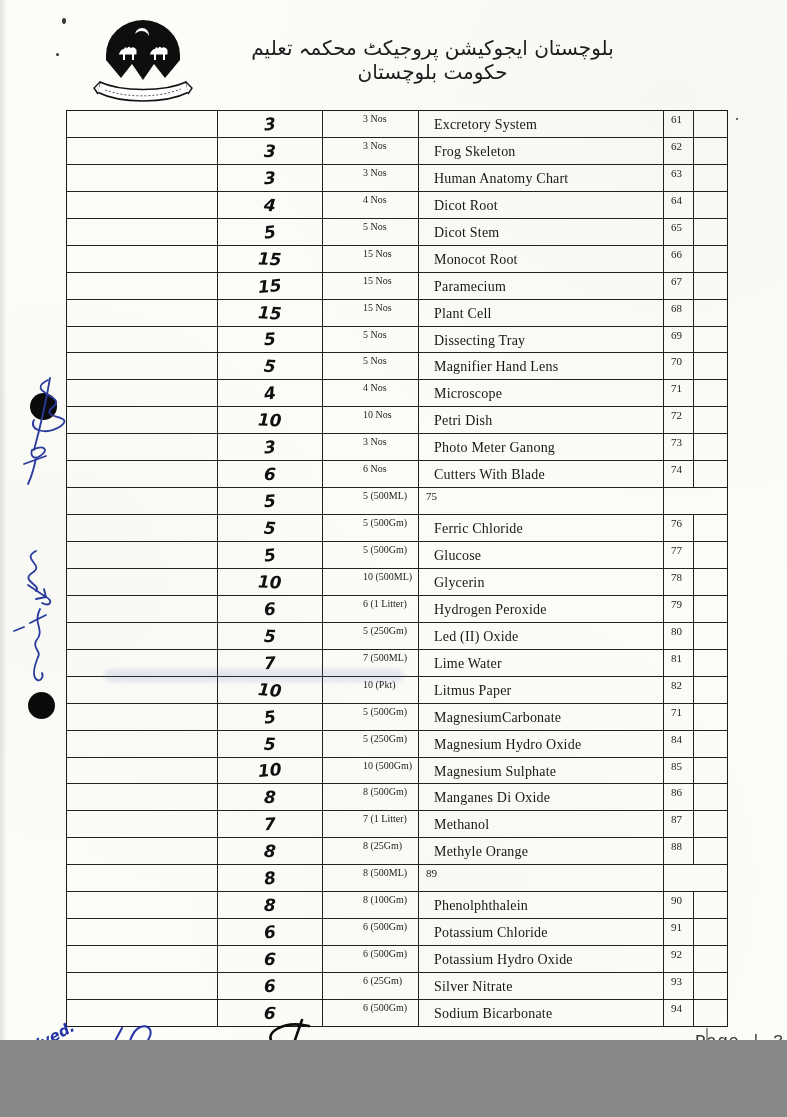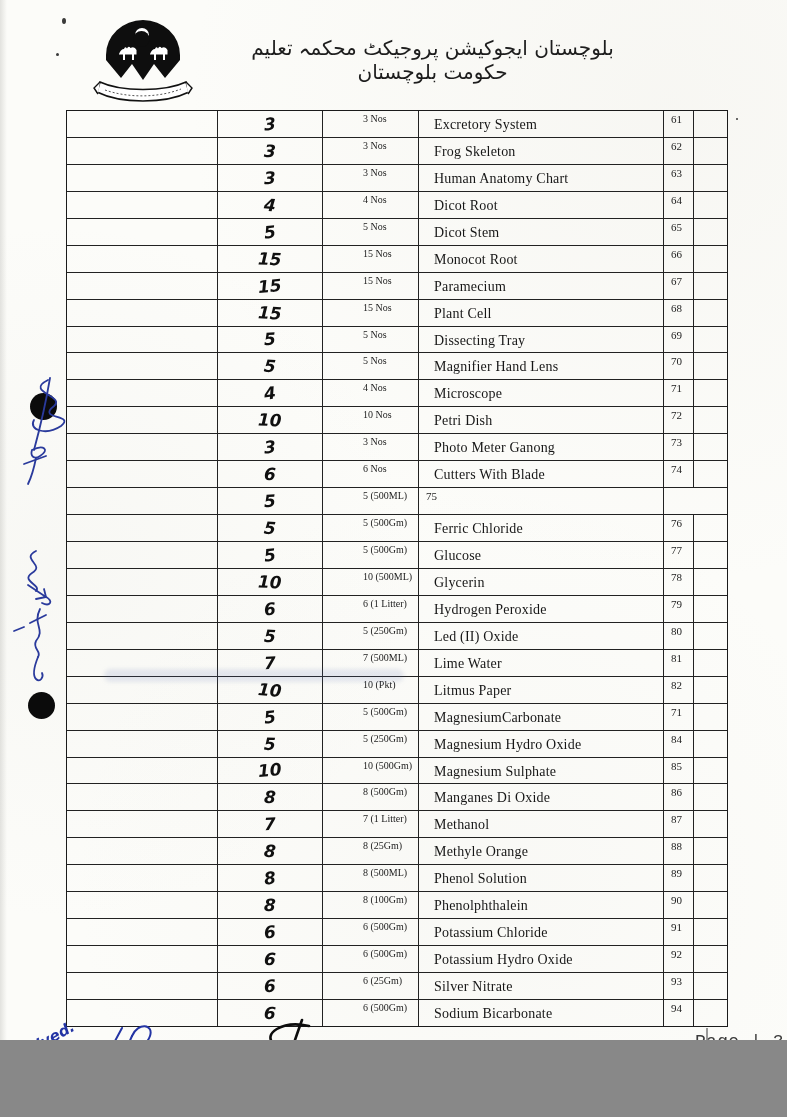--- a/index.html
+++ b/index.html
@@ -369,21 +369,20 @@
           <div class="tcell c-item"><span>Methyle Orange</span></div>
           <div class="tcell c-sn"><span>88</span></div>
           <div class="tcell c-blank"></div>
         </div>
         <div class="trow">
           <div class="tcell c-remarks"></div>
           <div class="tcell c-hand">
             <span style="transform: rotate(-7deg);">8</span>
           </div>
           <div class="tcell c-printed"><span>8 (500ML)</span></div>
-          <div class="tcell c-item"><span>Phenol Solution</span></div>
           <div class="tcell c-sn"><span>89</span></div>
           <div class="tcell c-blank"></div>
         </div>
         <div class="trow">
           <div class="tcell c-remarks"></div>
           <div class="tcell c-hand">
             <span style="transform: rotate(2deg);">8</span>
           </div>
           <div class="tcell c-printed"><span>8 (100Gm)</span></div>
           <div class="tcell c-item"><span>Phenolphthalein</span></div>

